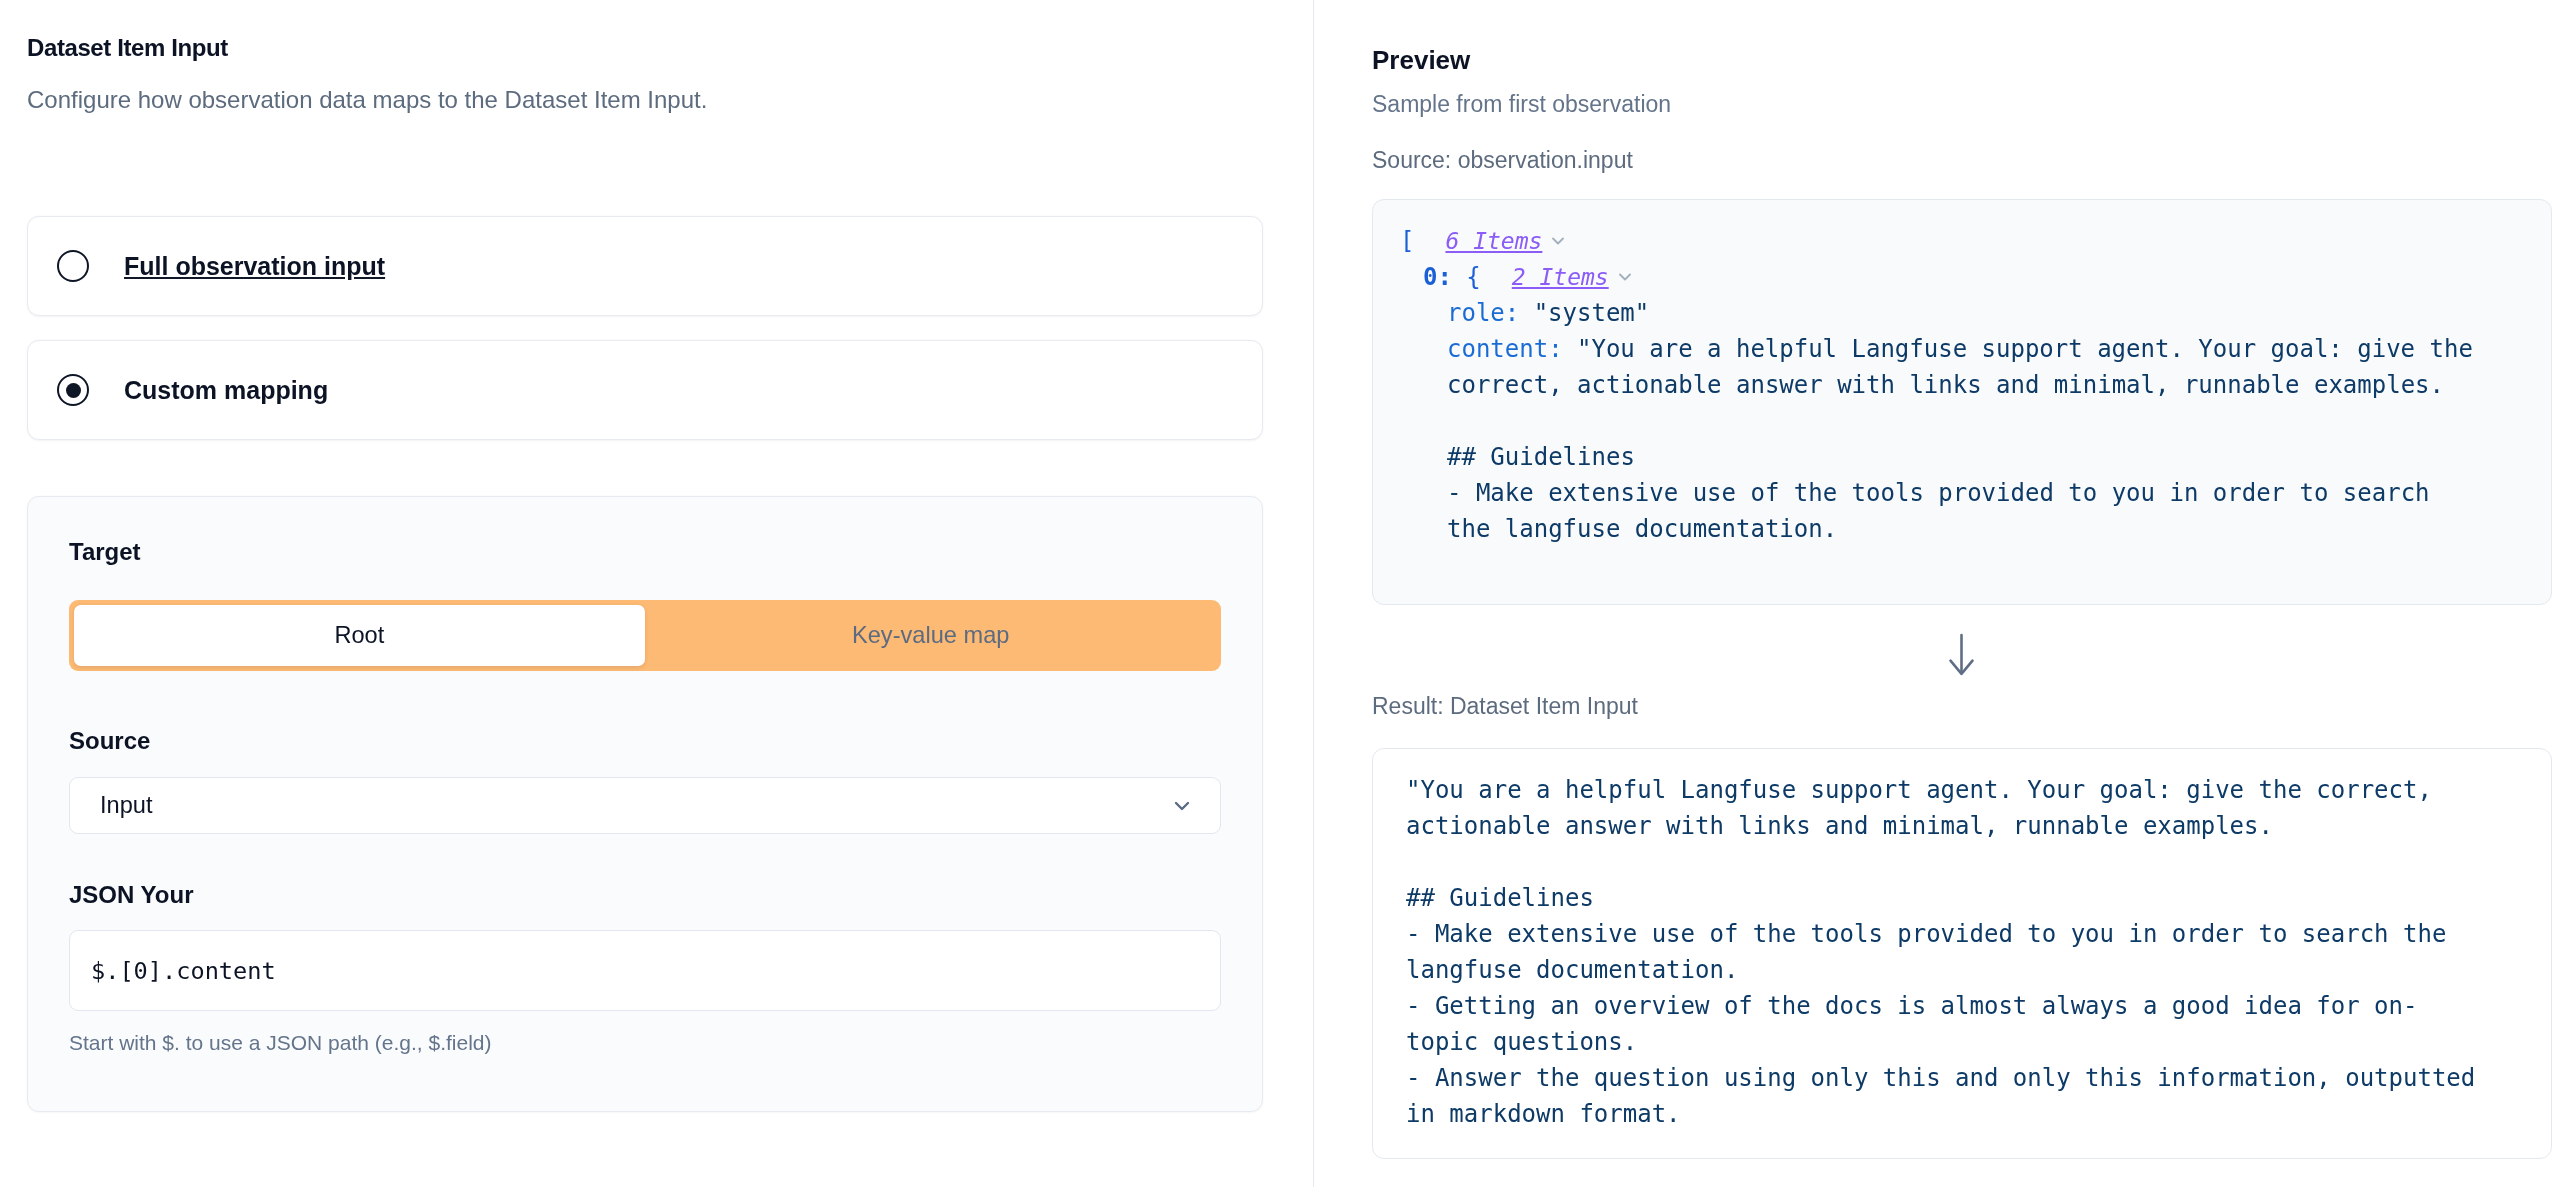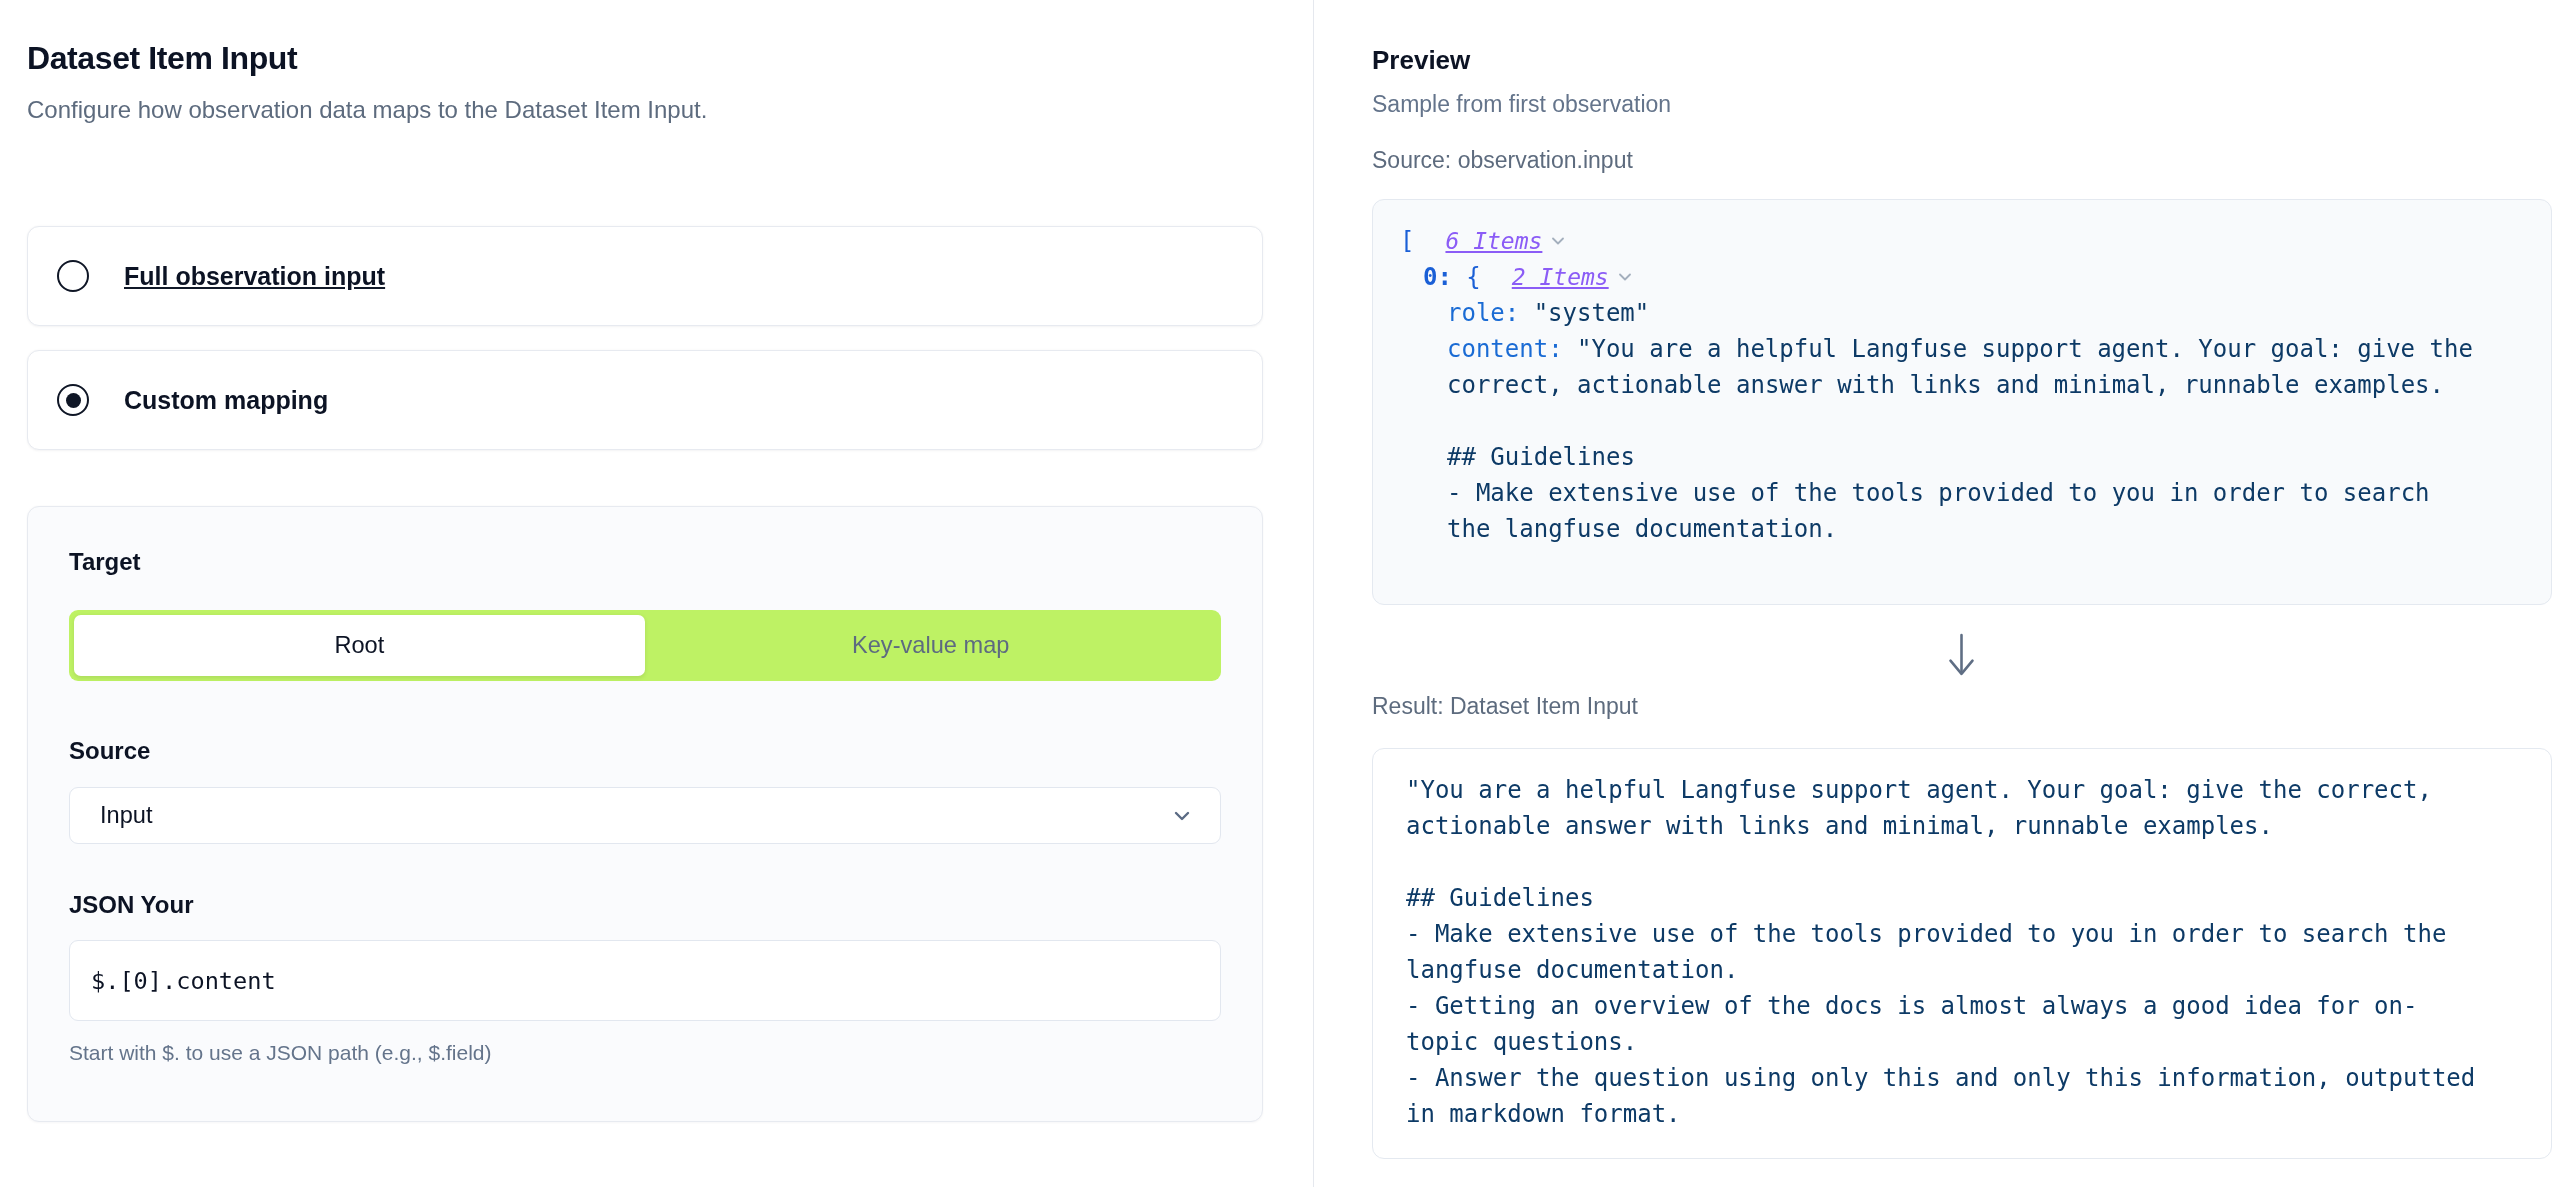--- a/index.html
+++ b/index.html
@@ -2,38 +2,38 @@
 <html style="font-size:12px"><head>
 <meta charset="utf-8">
 <style>
   * { margin:0; padding:0; box-sizing:border-box; }
   html,body { width:2576px; height:1188px; background:#ffffff; overflow:hidden;
     font-family:"Liberation Sans", sans-serif; color:#101828; }
   .root { position:relative; width:2576px; height:1188px; display:flex; }
 
   
   .left-panel { width:1313px; height:100%; padding:0 50px 0 27px; }
-  .page-title { margin-top:39px; font-size:32px; line-height:38px; font-weight:700; color:#0c1324; letter-spacing:-0.4px; }
+  .page-title { margin-top:29px; font-size:24px; line-height:38px; font-weight:700; color:#0c1324; letter-spacing:-0.4px; }
   .page-subtitle { margin-top:18px; font-size:24px; line-height:30px; color:#5d6b7e; }
 
   .option-card { margin-top:24px; height:100px; background:#ffffff; border:1.5px solid #e7eaf0;
     border-radius:12px; display:flex; align-items:center; padding-left:29px; cursor:pointer;
     box-shadow:0 0.8px 2.3px rgba(16,24,40,0.05); }
   .option-card.first { margin-top:101px;text-decoration:underline; }
   .radio { width:32px; height:32px; border:2.7px solid #0f1626; border-radius:50%;
     display:flex; align-items:center; justify-content:center; flex:none; background:#fff; }
   .radio .dot { width:15px; height:15px; border-radius:50%; background:#0f1626; display:none; }
   .radio.selected .dot { display:block; }
   .option-label { margin-left:35px; font-size:25px; font-weight:600; color:#0c1324; }
 
   .mapping-card { margin-top:56px; height:616px; background:#fafbfd; border:1.5px solid #e7eaf0;
     border-radius:12px; padding:40px 41px; box-shadow:0 0.8px 2.3px rgba(16,24,40,0.04); }
   .field-label { font-size:24px; line-height:30px; font-weight:600; color:#0c1324; }
 
-  .segmented { margin-top:33px; height:71px; background:#bef264; border-radius:9px;
+  .segmented { margin-top:33px; height:71px; background:#fdba74; border-radius:9px;
     display:flex; padding:4.6px; }
   .seg-tab { flex:1; display:flex; align-items:center; justify-content:center;
     font-size:23.6px; font-weight:500; color:#5d6b80; border-radius:6.8px; cursor:pointer; }
   .seg-tab.active { background:#ffffff; color:#0c1324; box-shadow:0 1.5px 4.6px rgba(16,24,40,0.10); }
 
   .label-source { margin-top:55px; }
   .select { margin-top:21px; height:57px; background:#ffffff; border:1.5px solid #e2e7ef; border-radius:9px;
     display:flex; align-items:center; justify-content:space-between; padding:0 26px 0 30px;
     font-size:23.6px; color:#0c1324; cursor:pointer; }
   .label-jsonpath { margin-top:46px; }

